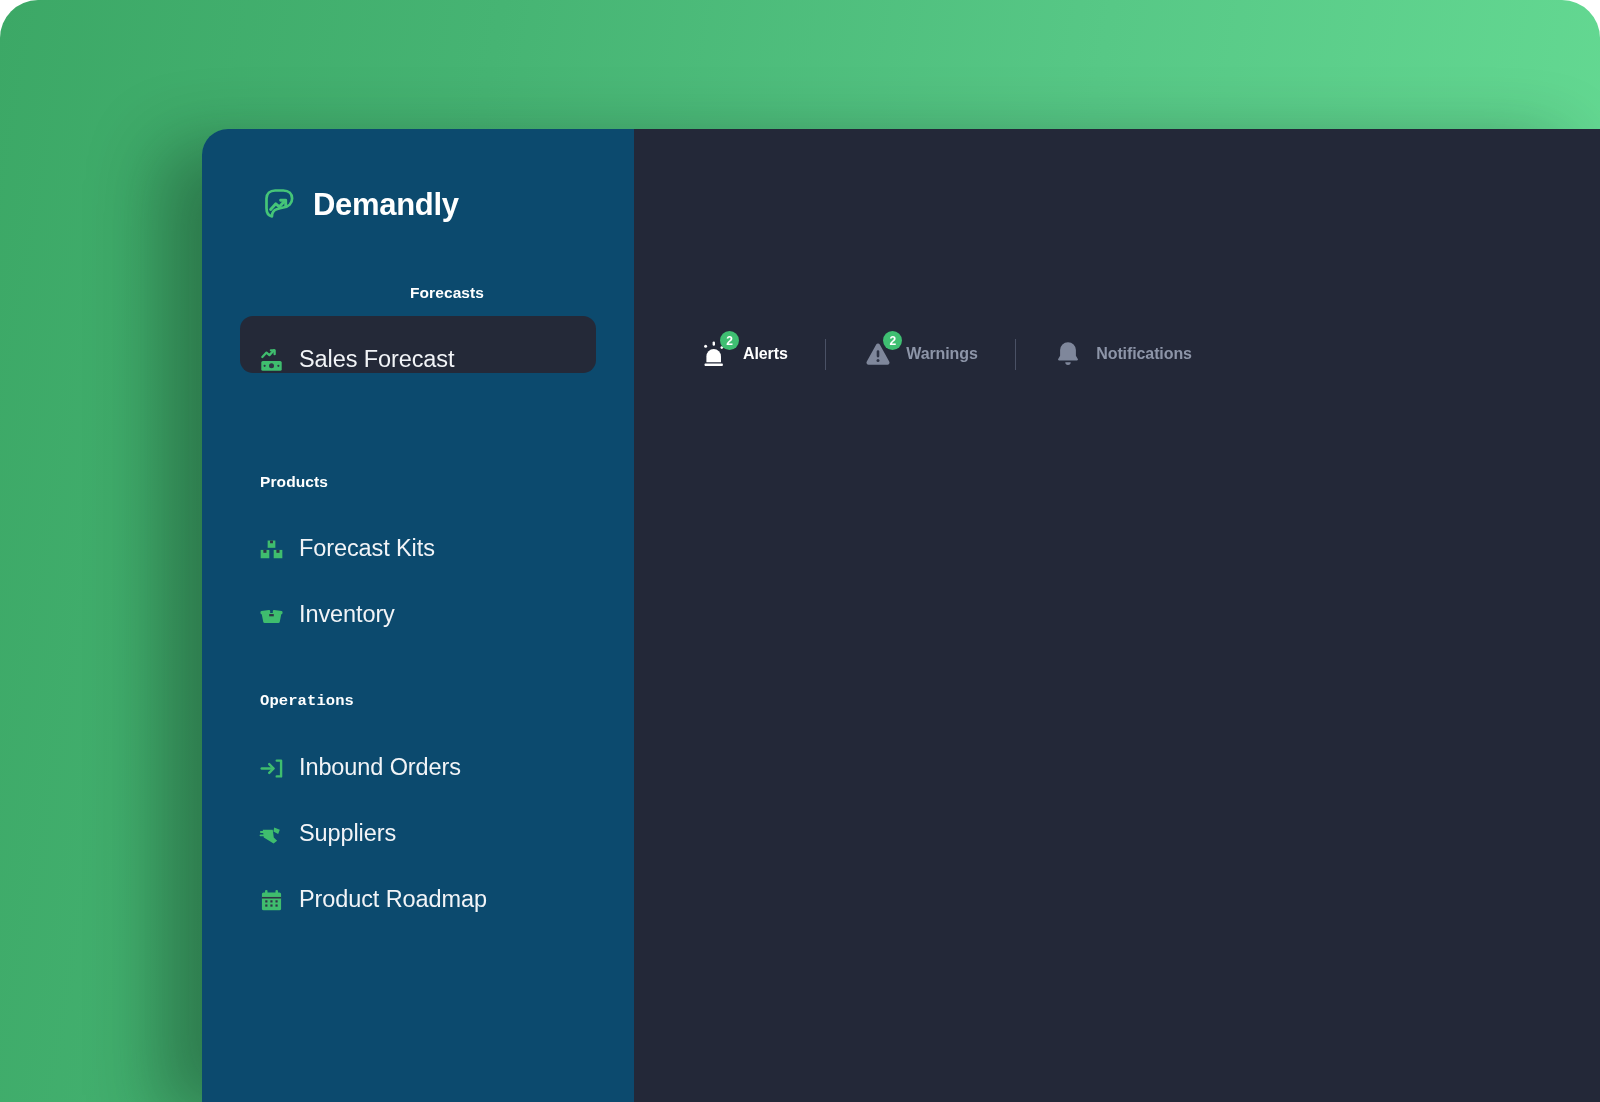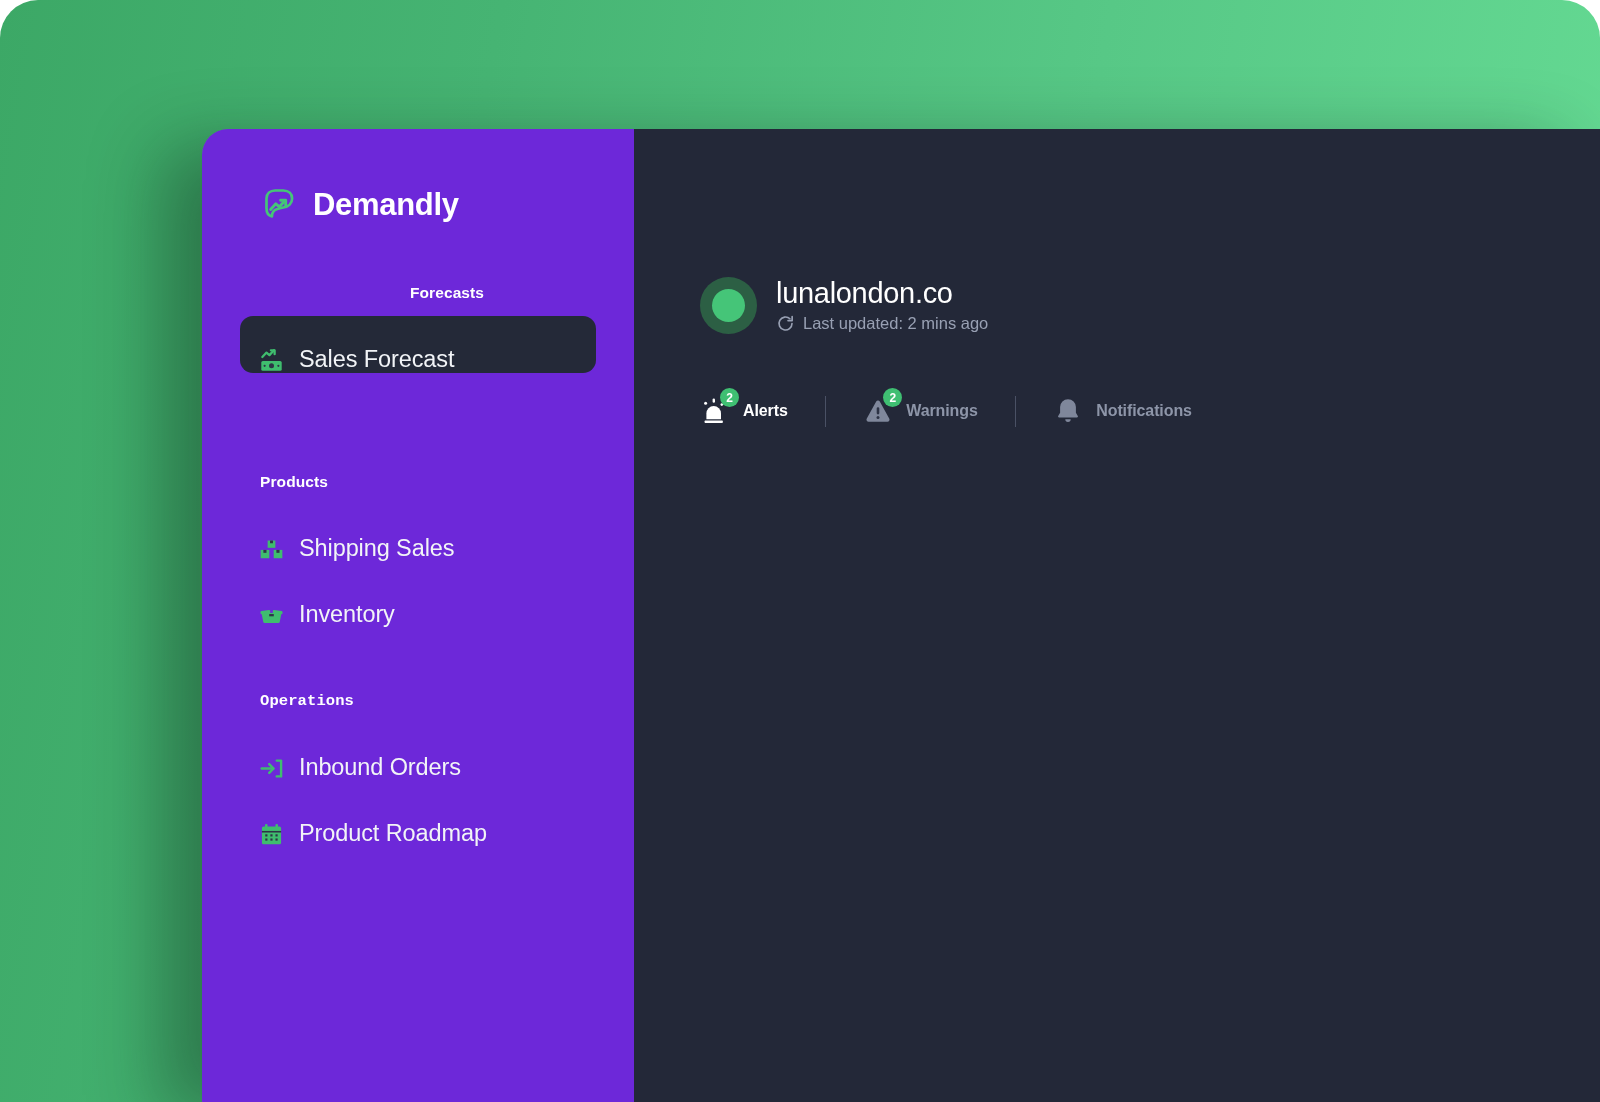--- a/index.html
+++ b/index.html
@@ -25,21 +25,21 @@
     width:1398px; height:973px;
     border-radius:26px 0 0 0;
     overflow:hidden;
     display:flex;
     box-shadow:-42px 16px 70px rgba(12,40,26,0.40);
   }
 
   
   #sidebar{
     width:432px;
-    background:#6d28d9;
+    background:#0c4a6e;
     flex:0 0 432px;
     position:relative;
     padding-top:48px;
   }
 
   .brand{
     display:flex; align-items:center; gap:14px;
     padding-left:57px; height:54px;
   }
   .brand-mark{ width:40px; height:40px; flex:0 0 40px; }
@@ -195,21 +195,21 @@
         <span class="nav-icon">
           <svg viewBox="0 0 24 24" width="25" height="25">
             <rect x="8.3" y="3.4" width="7.4" height="7" fill="#3fbd6e"></rect>
             <rect x="10.6" y="3.4" width="2.8" height="2.6" fill="#2e3446"></rect>
             <rect x="1.6" y="12.4" width="8.3" height="8" fill="#3fbd6e"></rect>
             <rect x="4.2" y="12.4" width="3" height="2.8" fill="#2e3446"></rect>
             <rect x="14.1" y="12.4" width="8.3" height="8" fill="#3fbd6e"></rect>
             <rect x="16.7" y="12.4" width="3" height="2.8" fill="#2e3446"></rect>
           </svg>
         </span>
-        <span class="nav-label">Shipping Sales</span>
+        <span class="nav-label">Forecast Kits</span>
       </div>
 
       <div class="nav-item">
         <span class="nav-icon">
           <svg viewBox="0 0 24 24" width="25" height="25">
             <path d="M2.4 9.6h19.2l-1.7 8.6a1.4 1.4 0 0 1-1.4 1.1H5.5a1.4 1.4 0 0 1-1.4-1.1L2.4 9.6z" fill="#3fbd6e"></path>
             <rect x="1.4" y="7.2" width="9.4" height="3.2" rx="1.1" fill="#3fbd6e" transform="rotate(-7 6 8.8)"></rect>
             <rect x="13.2" y="7.2" width="9.4" height="3.2" rx="1.1" fill="#3fbd6e" transform="rotate(7 18 8.8)"></rect>
             <rect x="9.8" y="10.6" width="4.4" height="2.2" fill="#2e3446"></rect>
           </svg>
@@ -226,20 +226,30 @@
         <span class="nav-icon">
           <svg viewBox="0 0 24 24" width="25" height="25" fill="none" stroke="#3fbd6e" stroke-width="2.3" stroke-linecap="round" stroke-linejoin="round">
             <path d="M2.6 12h11"></path>
             <path d="M9.8 7.8l4.2 4.2-4.2 4.2"></path>
             <path d="M17 4.4h4.2v15.2H17"></path>
           </svg>
         </span>
         <span class="nav-label">Inbound Orders</span>
       </div>
 
+      <div class="nav-item">
+        <span class="nav-icon">
+          <svg viewBox="0 0 24 24" width="25" height="25">
+            <path d="M3.6 7.4h9.6l1 7.4 3.2 3.2-3.4 2.6-9.4-5.8z" fill="#3fbd6e"></path>
+            <path d="M14.6 5.2l5.4 2.2-1.6 4.2-4.6-2.4z" fill="#3fbd6e"></path>
+            <path d="M1.8 9.6h3.4M1.4 12.8h3.2" stroke="#3fbd6e" stroke-width="1.7" stroke-linecap="round"></path>
+          </svg>
+        </span>
+        <span class="nav-label">Suppliers</span>
+      </div>
 
       <div class="nav-item">
         <span class="nav-icon">
           <svg viewBox="0 0 24 24" width="25" height="25">
             <rect x="2.8" y="4.2" width="18.4" height="17.2" rx="1.6" fill="#3fbd6e"></rect>
             <rect x="5.8" y="1.8" width="2.4" height="4" rx="1.1" fill="#3fbd6e"></rect>
             <rect x="15.8" y="1.8" width="2.4" height="4" rx="1.1" fill="#3fbd6e"></rect>
             <rect x="2.8" y="8.6" width="18.4" height="1.5" fill="#2e3446"></rect>
             <g fill="#2e3446">
               <rect x="6" y="11.8" width="2.1" height="2.1"></rect>
@@ -251,37 +261,20 @@
             </g>
           </svg>
         </span>
         <span class="nav-label">Product Roadmap</span>
       </div>
     </nav>
   </aside>
 
   <main id="main">
 
-    <div class="acct-row">
-      <span class="acct-avatar">
-        <span class="dot"></span>
-      </span>
-      <span class="acct-text">
-        <span class="acct-domain">lunalondon.co</span>
-        <span class="acct-updated">
-          <span style="display:flex;">
-            <svg viewBox="0 0 24 24" width="19" height="19" fill="none" stroke="#98a0b3" stroke-width="2.1" stroke-linecap="round" stroke-linejoin="round">
-              <path d="M20.2 12a8.2 8.2 0 1 1-2.6-6"></path>
-              <path d="M20.4 3.2v5.2h-5.2"></path>
-            </svg>
-          </span>
-          <span>Last updated: 2 mins ago</span>
-        </span>
-      </span>
-    </div>
 
     <div class="tabs">
 
       <div class="tab active">
         <span class="tab-icon-wrap">
           <svg viewBox="0 0 30 32" width="30" height="32">
             <path d="M6.4 24.2v-5.8a7.3 7.3 0 0 1 14.6 0v5.8z" fill="#ffffff"></path>
             <rect x="4.6" y="25.6" width="18.2" height="2.3" rx="0.6" fill="#ffffff"></rect>
             <rect x="12.6" y="3.4" width="2.4" height="4.4" rx="1.2" fill="#ffffff"></rect>
             <circle cx="5.6" cy="8.2" r="1.5" fill="#ffffff"></circle>

